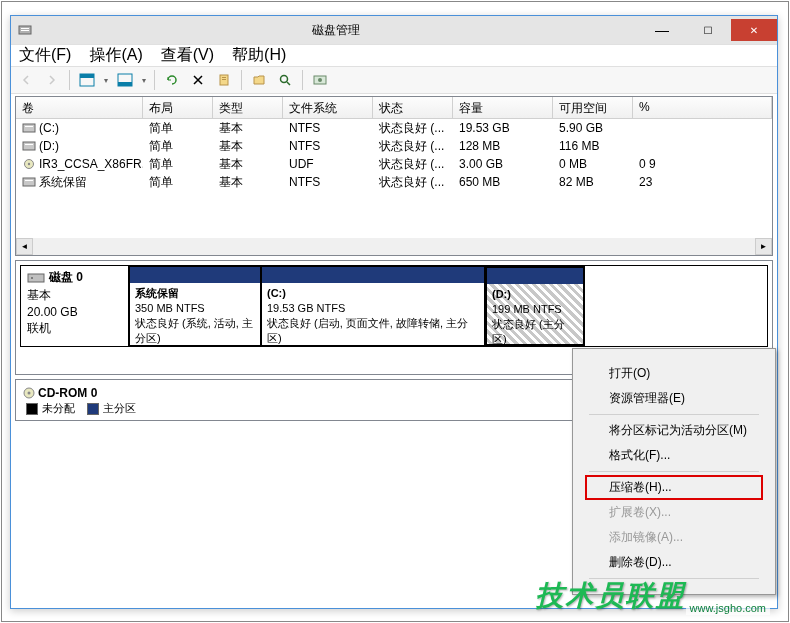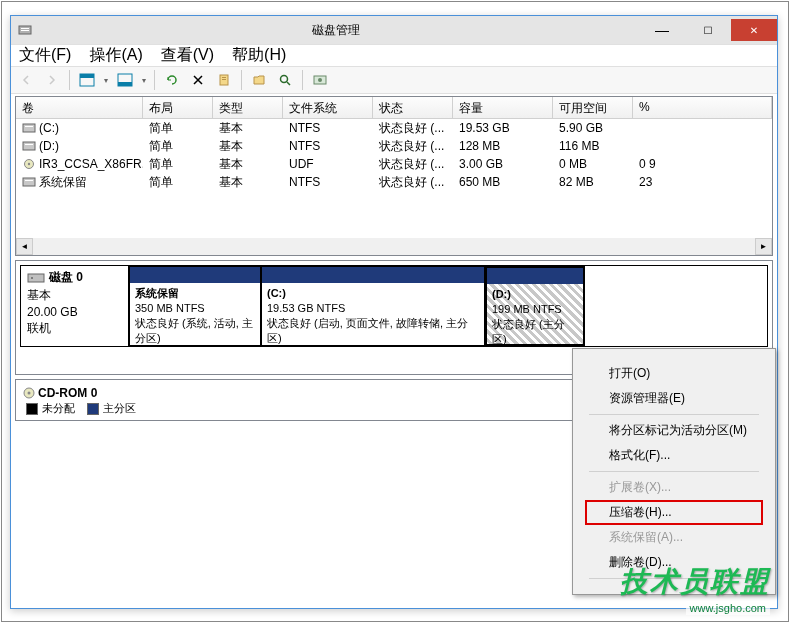--- a/index.html
+++ b/index.html
@@ -48,21 +48,21 @@
 .cdrom-area { border: 1px solid #828790; margin: 2px 4px; height: 42px; padding: 4px; position: relative; }
 .cdrom-row { display: flex; height: 18px; align-items: center; }
 .legend { display: flex; gap: 12px; padding: 2px 4px; font-size: 11px; position: absolute; bottom: 2px; left: 6px; }
 .legend-item { display: flex; align-items: center; gap: 4px; }
 .legend-swatch { width: 12px; height: 12px; border: 1px solid #666; }
 .context-menu { position: absolute; top: 348px; left: 572px; width: 204px; background: #f0f0f0; border: 1px solid #979797; box-shadow: 2px 2px 4px rgba(0,0,0,0.3); padding: 12px; }
 .ctx-item { padding: 4px 8px 4px 24px; font-size: 12px; }
 .ctx-item.disabled { color: #999; }
 .ctx-item.highlighted { border: 2px solid #d00; padding: 2px 6px 2px 22px; }
 .ctx-sep { height: 1px; background: #d0d0d0; margin: 3px 4px; }
-.watermark { position: absolute; bottom: 8px; right: 20px; display: flex; flex-direction: column; align-items: flex-end; }
+.watermark { position: absolute; bottom: 8px; right: 20px; display: flex; align-items: flex-end; }
 .watermark-main { font-size: 28px; font-weight: bold; color: #1db954; text-shadow: 1px 1px 2px rgba(0,0,0,0.3); font-style: italic; letter-spacing: 2px; }
 .watermark-sub { font-size: 11px; color: #0a7e3a; background: rgba(255,255,255,0.7); padding: 1px 4px; }
 svg { display: block; }
 </style>
 </head>
 <body>
 
 <div class="outer-border"></div>
 
 <div class="window">
@@ -315,23 +315,23 @@
   </div>
 </div>
 
 <div class="context-menu">
   <div class="ctx-item">打开(O)</div>
   <div class="ctx-item">资源管理器(E)</div>
   <div class="ctx-sep"></div>
   <div class="ctx-item">将分区标记为活动分区(M)</div>
   <div class="ctx-item">格式化(F)...</div>
   <div class="ctx-sep"></div>
+  <div class="ctx-item highlighted">压缩卷(H)...</div>
   <div class="ctx-item disabled">扩展卷(X)...</div>
-  <div class="ctx-item highlighted">压缩卷(H)...</div>
-  <div class="ctx-item disabled">系统保留(A)...</div>
+  <div class="ctx-item disabled">添加镜像(A)...</div>
   <div class="ctx-item">删除卷(D)...</div>
   <div class="ctx-sep"></div>
 </div>
 
 <div class="watermark">
   <div class="watermark-main">技术员联盟</div>
   <div class="watermark-sub">www.jsgho.com</div>
 </div>
 
 </body></html>

